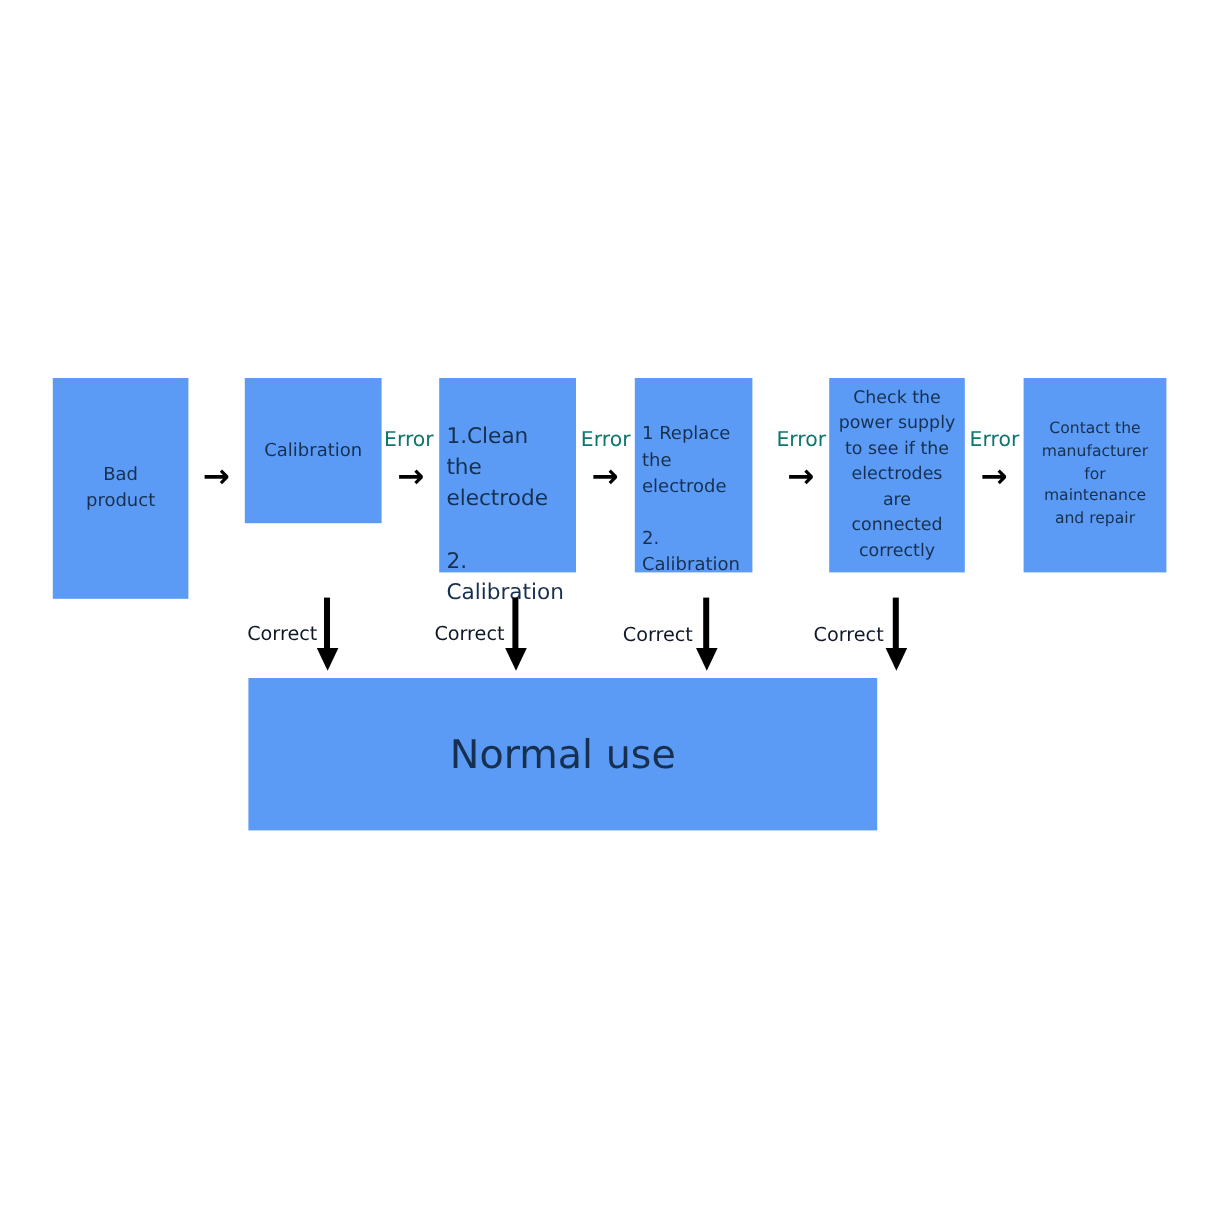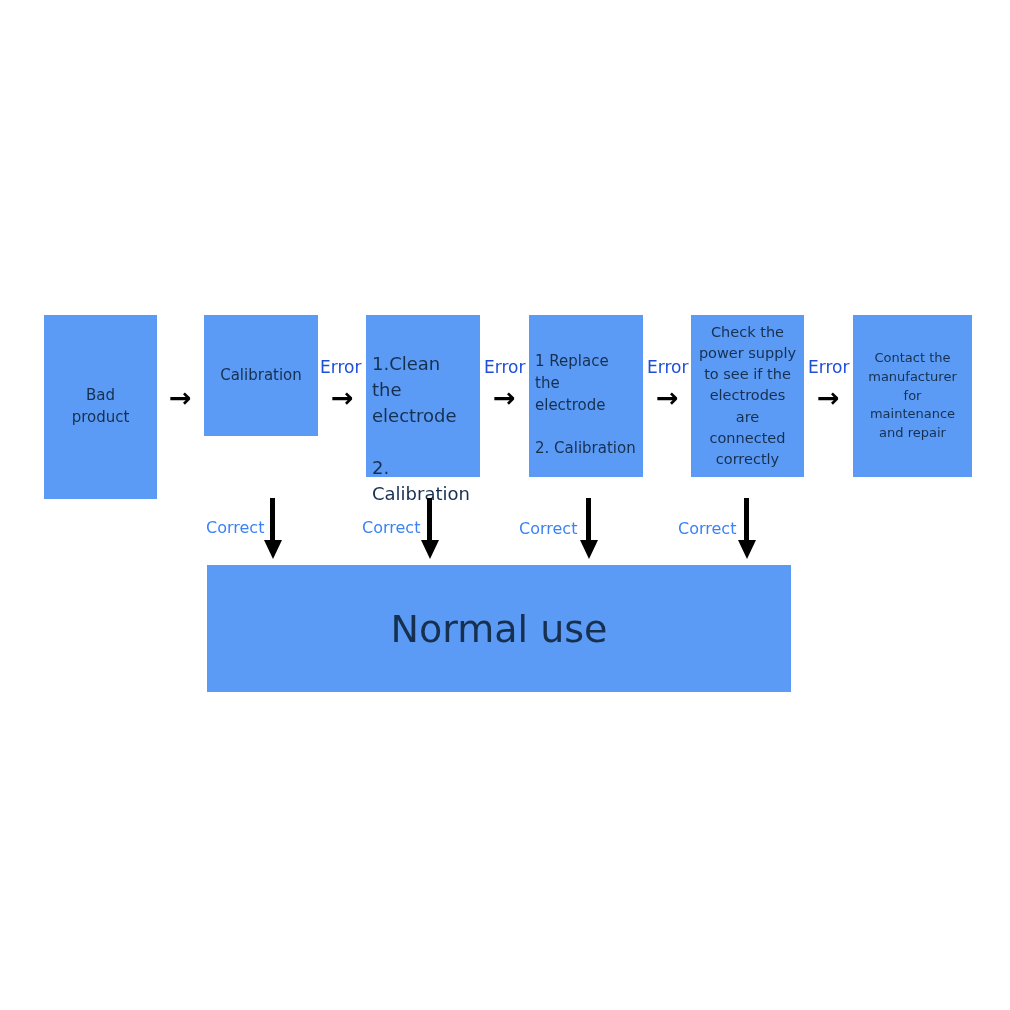--- a/index.html
+++ b/index.html
@@ -32,37 +32,37 @@
   .node-inner {
     width: 100%;
     padding: 0 6px;
     box-sizing: border-box;
     white-space: pre-line;
   }
   .n1 { left: 44px;  top: 315px; width: 113px; height: 184px; font-size: 15px; }
   .n2 { left: 204px; top: 315px; width: 114px; height: 121px; font-size: 15px; }
   .n3 { left: 366px; top: 315px; width: 114px; height: 162px; font-size: 18px;
         align-items: flex-start; padding-top: 36px; text-align: left; }
-  .n4 { left: 529px; top: 315px; width: 114px; height: 162px; font-size: 15px;
+  .n4 { left: 529px; top: 315px; width: 98px; height: 162px; font-size: 15px;
         align-items: flex-start; padding-top: 36px; text-align: left; }
   .n5 { left: 691px; top: 315px; width: 113px; height: 162px; font-size: 14.5px; }
   .n6 { left: 853px; top: 315px; width: 119px; height: 162px; font-size: 13px; }
 
   .normal-use {
     position: absolute;
     left: 207px;
     top: 565px;
-    width: 584px;
+    width: 524px;
     height: 127px;
     background: #5B9BF5;
     color: #17304f;
     display: flex;
     align-items: center;
     justify-content: center;
-    font-size: 38px;
+    font-size: 33px;
     font-family: "DejaVu Sans", sans-serif;
   }
 
   
   .h-arrow {
     position: absolute;
     font-size: 27px;
     font-weight: bold;
     color: #000000;
     line-height: 1;
@@ -71,34 +71,34 @@
   .ha1 { left: 169px; top: 384px; }
   .ha2 { left: 331px; top: 384px; }
   .ha3 { left: 493px; top: 384px; }
   .ha4 { left: 656px; top: 384px; }
   .ha5 { left: 817px; top: 384px; }
 
   
   .err-label {
     position: absolute;
     font-size: 17px;
-    color: #1d4ed8;
+    color: #0f766e;
     font-family: "DejaVu Sans", sans-serif;
     white-space: nowrap;
   }
   .e1 { left: 320px; top: 357px; }
   .e2 { left: 484px; top: 357px; }
   .e3 { left: 647px; top: 357px; }
   .e4 { left: 808px; top: 357px; }
 
   
   .cor-label {
     position: absolute;
     font-size: 16px;
-    color: #3b82f6;
+    color: #0f172a;
     font-family: "DejaVu Sans", sans-serif;
     white-space: nowrap;
   }
   .c1 { left: 206px; top: 518px; }
   .c2 { left: 362px; top: 518px; }
   .c3 { left: 519px; top: 519px; }
   .c4 { left: 678px; top: 519px; }
 
   
   .v-arrow {

